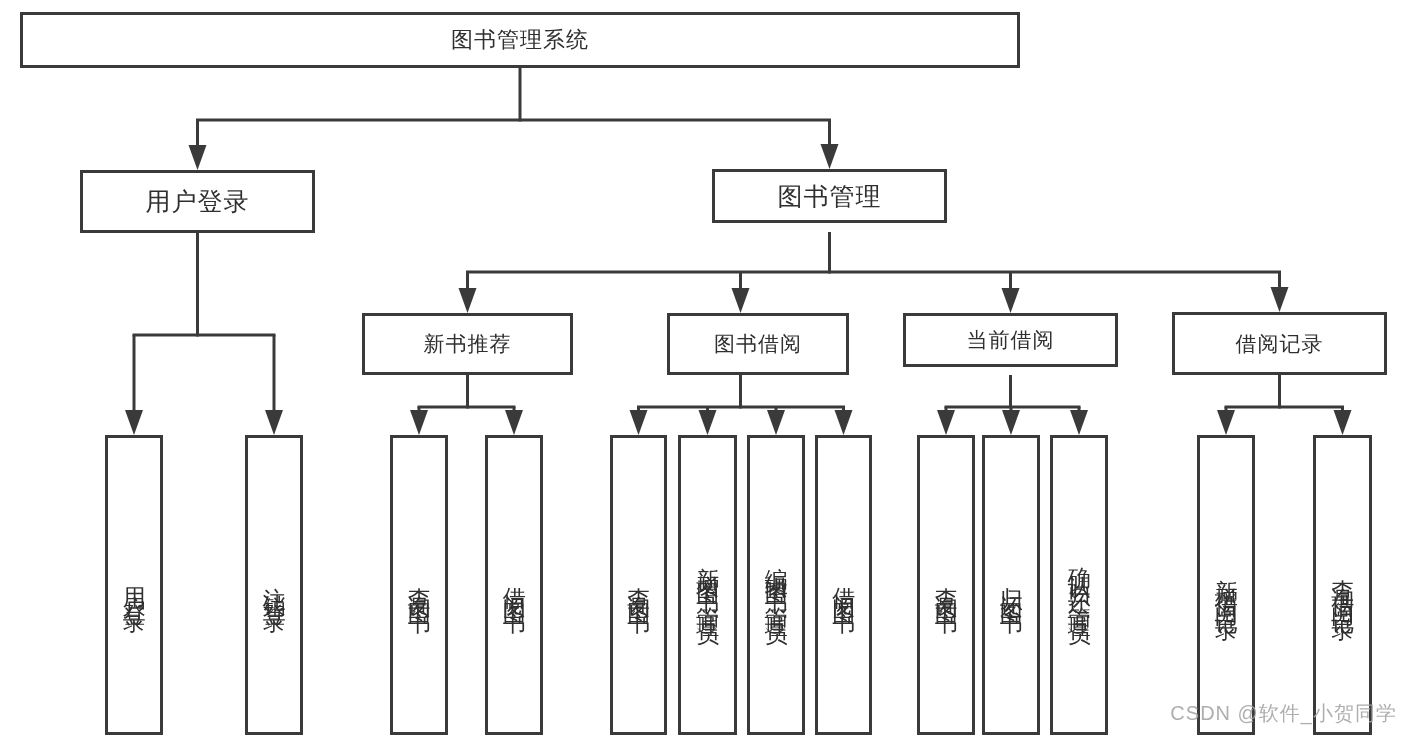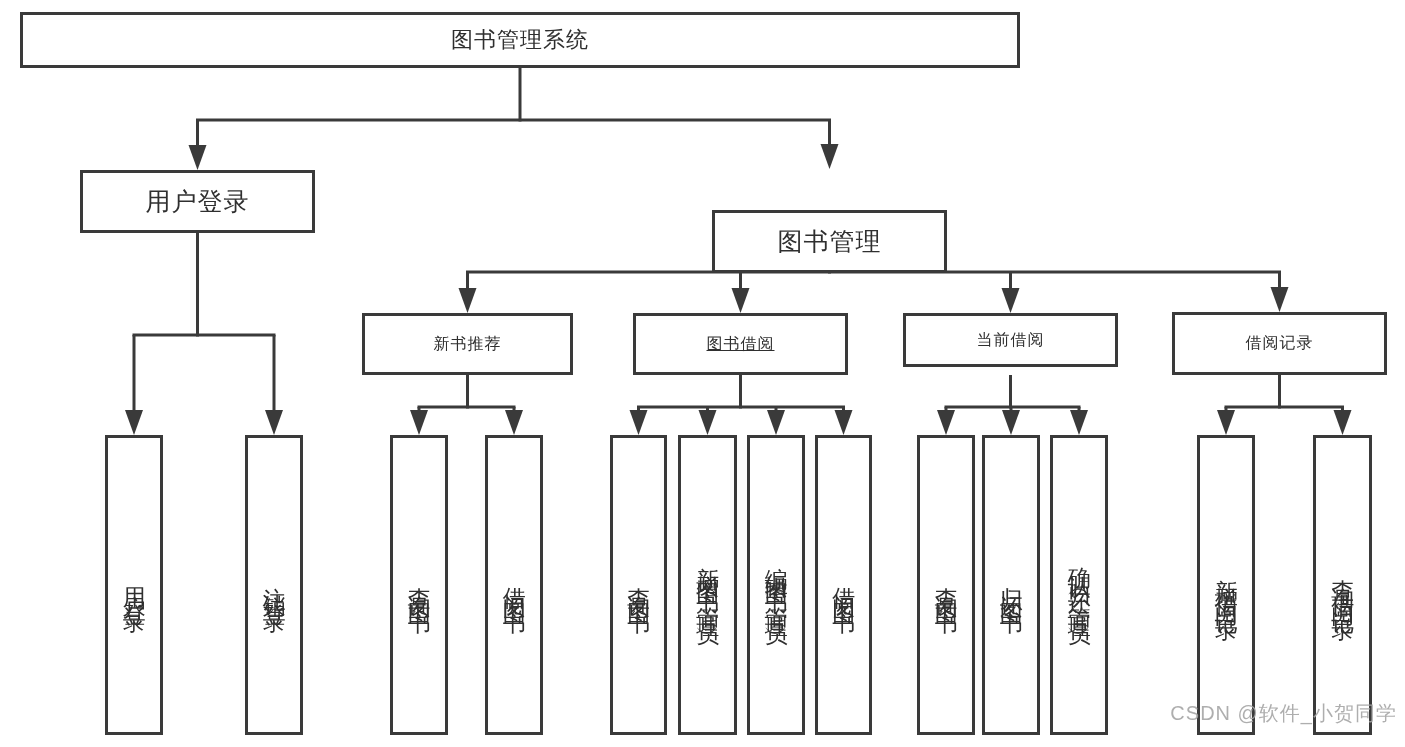--- a/index.html
+++ b/index.html
@@ -30,21 +30,21 @@
     border: 3px solid var(--border);
     background: #ffffff;
     display: flex;
     align-items: center;
     justify-content: center;
     color: var(--text);
     text-align: center;
   }
   .lvl1 { font-size: 22px; letter-spacing: 1px; }
   .lvl2 { font-size: 25px; letter-spacing: 1px; }
-  .lvl3 { font-size: 16px; letter-spacing: 1px; }
+  .lvl3 { font-size: 21px; letter-spacing: 1px; }
   .vtext {
     writing-mode: vertical-rl;
     text-orientation: mixed;
     font-size: 23px;
     letter-spacing: 8px;
     line-height: 1.1;
     color: var(--text);
   }
   .watermark {
     position: absolute;
@@ -113,24 +113,24 @@
       <polygon points="1070,410 1088,410 1079,435" fill="#3a3a3a"></polygon>
       <line x1="1226" y1="407" x2="1226" y2="413" stroke="#3a3a3a" stroke-width="3"></line>
       <polygon points="1217,410 1235,410 1226,435" fill="#3a3a3a"></polygon>
       <line x1="1342.5" y1="407" x2="1342.5" y2="413" stroke="#3a3a3a" stroke-width="3"></line>
       <polygon points="1333.5,410 1351.5,410 1342.5,435" fill="#3a3a3a"></polygon>
     </svg>
 
   <div class="node lvl1" style="left:20px; top:12px; width:1000px; height:56px;">图书管理系统</div>
 
   <div class="node lvl2" style="left:80px; top:170px; width:235px; height:63px;">用户登录</div>
-  <div class="node lvl2" style="left:712px; top:169px; width:235px; height:63px;margin-top:41px;">图书管理</div>
+  <div class="node lvl2" style="left:712px; top:169px; width:235px; height:54px;">图书管理</div>
 
   <div class="node lvl3" style="left:362px; top:313px; width:211px; height:62px;">新书推荐</div>
-  <div class="node lvl3" style="left:633px; top:313px; width:215px; height:62px;text-decoration:underline;">图书借阅</div>
+  <div class="node lvl3" style="left:667px; top:313px; width:182px; height:62px;">图书借阅</div>
   <div class="node lvl3" style="left:903px; top:313px; width:215px; height:54px;">当前借阅</div>
   <div class="node lvl3" style="left:1172px; top:312px; width:215px; height:63px;">借阅记录</div>
 
   <div class="node" style="left:105px; top:435px; width:58px; height:300px;">
     <span class="vtext">用户登录</span>
   </div>
   <div class="node" style="left:245px; top:435px; width:58px; height:300px;">
     <span class="vtext">注销登录</span>
   </div>
 

